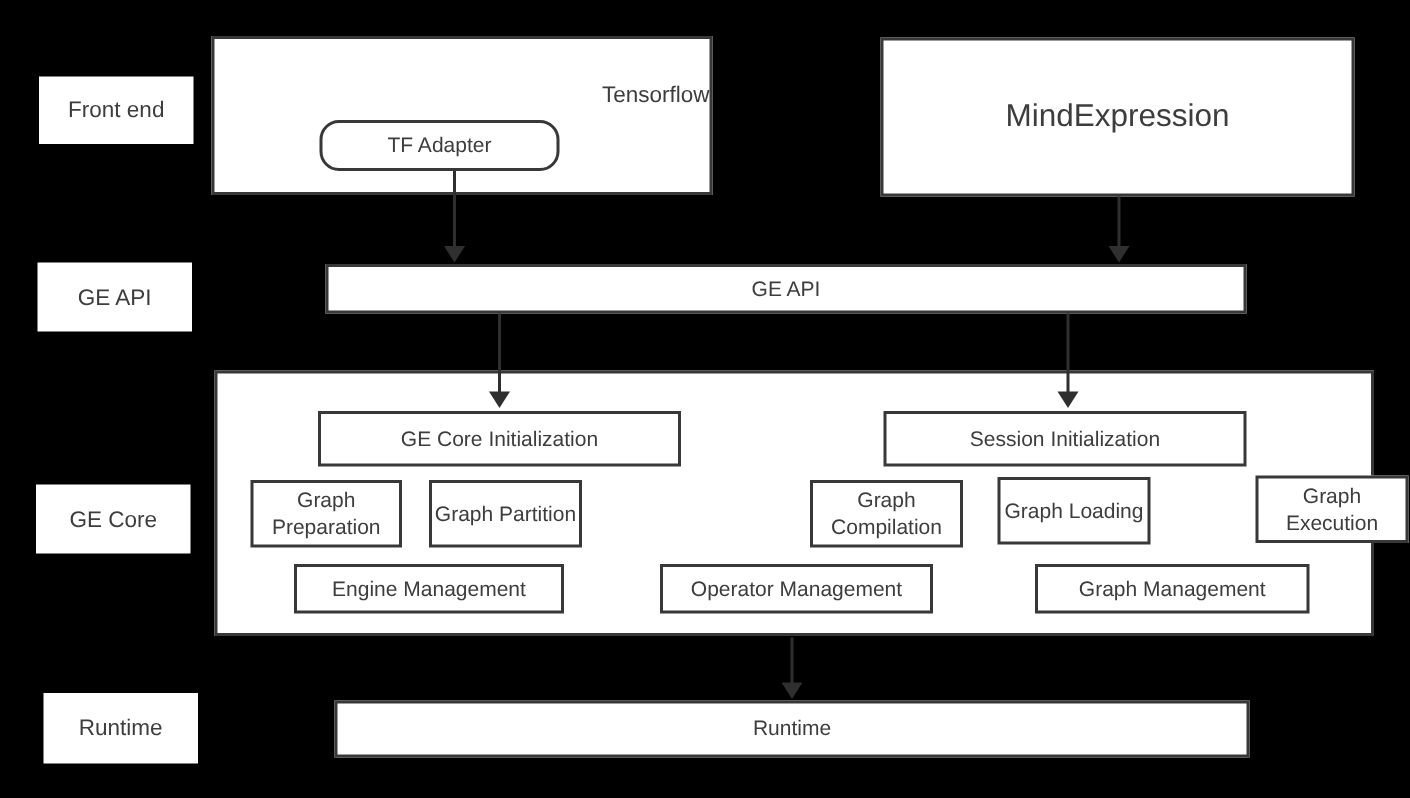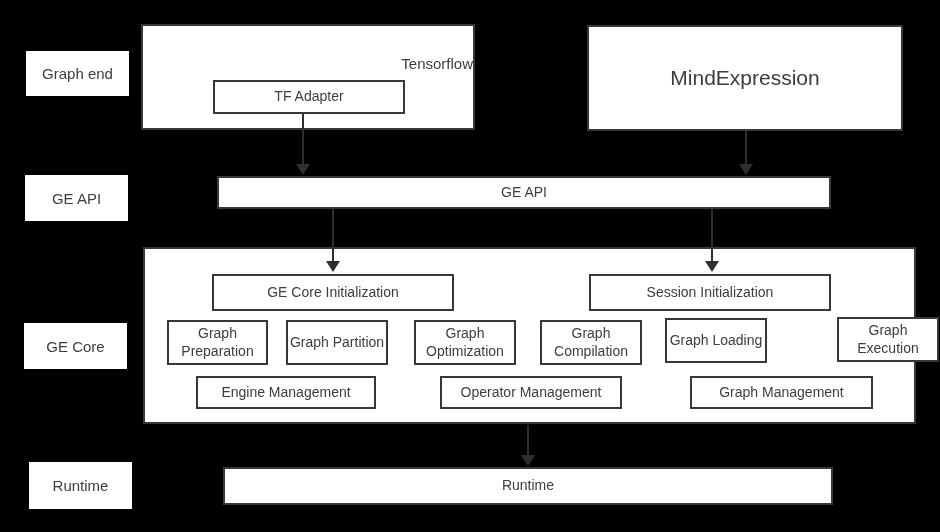--- a/index.html
+++ b/index.html
@@ -71,42 +71,41 @@
     border-left: 7px solid transparent;
     border-right: 7px solid transparent;
     border-top: 11px solid var(--arrow);
   }
 </style>
 </head>
 <body>
 
 <div class="canvas">
 
-  <div class="layer-label" style="left:26px; top:51px; width:103px; height:45px;">Graph end</div>
+  <div class="layer-label" style="left:26px; top:51px; width:103px; height:45px;">Front end</div>
   <div class="layer-label" style="left:25px; top:175px; width:103px; height:46px;">GE API</div>
   <div class="layer-label" style="left:24px; top:323px; width:103px; height:46px;">GE Core</div>
   <div class="layer-label" style="left:29px; top:462px; width:103px; height:47px;">Runtime</div>
 
   <div class="container-box" style="left:141px; top:24px; width:334px; height:106px;">
     <div class="outer-title" style="top:29px;">Tensorflow</div>
-    <div class="box" style="left:70px; top:54px; width:192px; height:34px;">TF Adapter</div>
+    <div class="box" style="left:70px; top:54px; width:160px; height:34px;border-radius:13px;">TF Adapter</div>
   </div>
 
   <div class="box" style="left:587px; top:25px; width:316px; height:106px; font-size:21px;">MindExpression</div>
 
   <div class="box bar-label" style="left:217px; top:176px; width:614px; height:33px;">GE API</div>
 
   <div class="container-box" style="left:143px; top:247px; width:773px; height:177px;">
 
     <div class="box" style="left:67px; top:25px; width:242px; height:37px;">GE Core Initialization</div>
     <div class="box" style="left:444px; top:25px; width:242px; height:37px;">Session Initialization</div>
 
     <div class="box" style="left:141px; top:71px; width:102px; height:45px;">Graph Partition</div>
     <div class="box" style="left:22px; top:71px; width:101px; height:45px;">Graph Preparation</div>
-    <div class="box" style="left:269px; top:71px; width:102px; height:45px;">Graph Optimization</div>
     <div class="box" style="left:395px; top:71px; width:102px; height:45px;">Graph Compilation</div>
     <div class="box" style="left:520px; top:69px; width:102px; height:45px;">Graph Loading</div>
     <div class="box" style="left:645px; top:68px; width:102px; height:45px;margin-left:47px;">Graph Execution</div>
 
     <div class="box" style="left:51px; top:127px; width:180px; height:33px;">Engine Management</div>
     <div class="box" style="left:295px; top:127px; width:182px; height:33px;">Operator Management</div>
     <div class="box" style="left:545px; top:127px; width:183px; height:33px;">Graph Management</div>
   </div>
 
   <div class="box bar-label" style="left:223px; top:467px; width:610px; height:38px;">Runtime</div>

